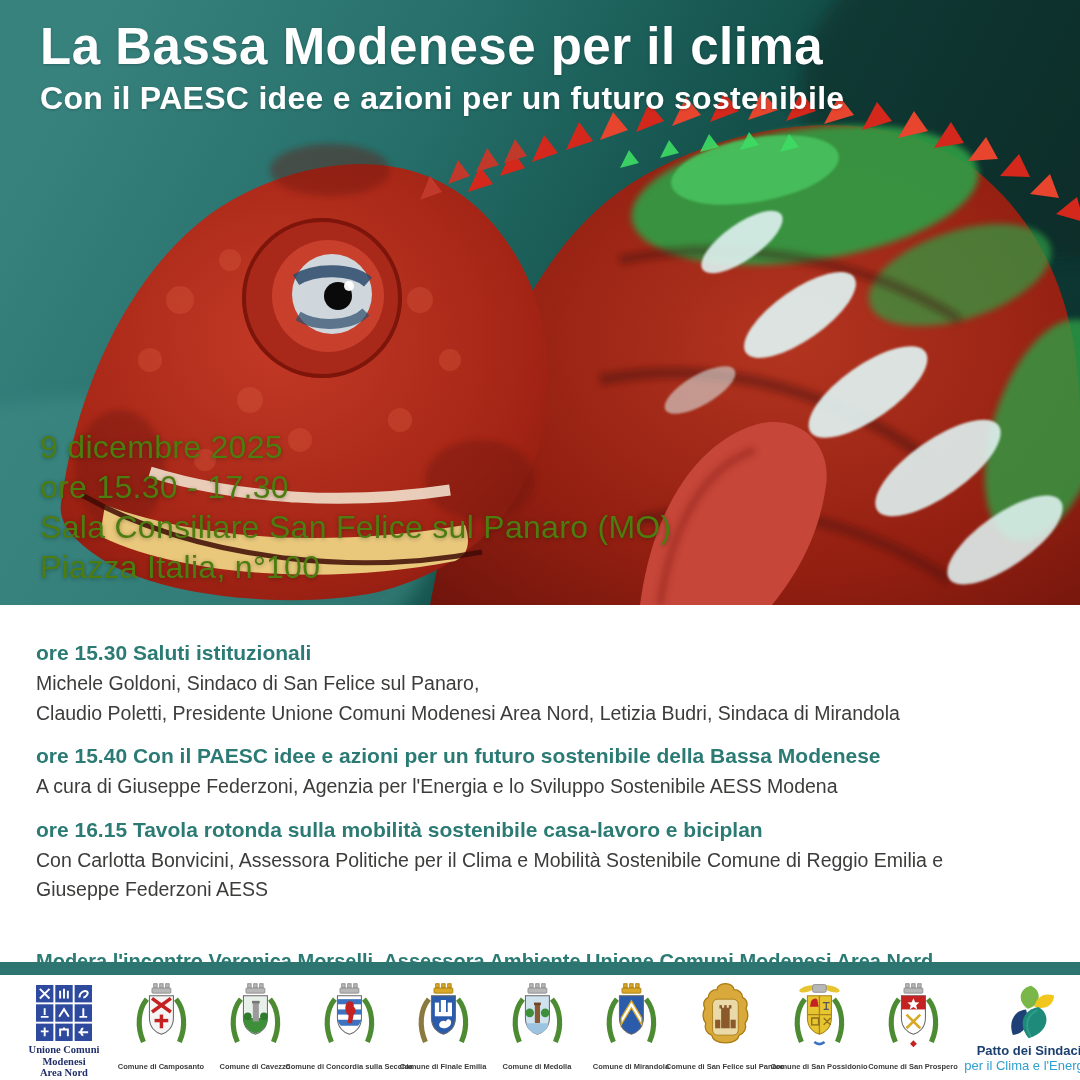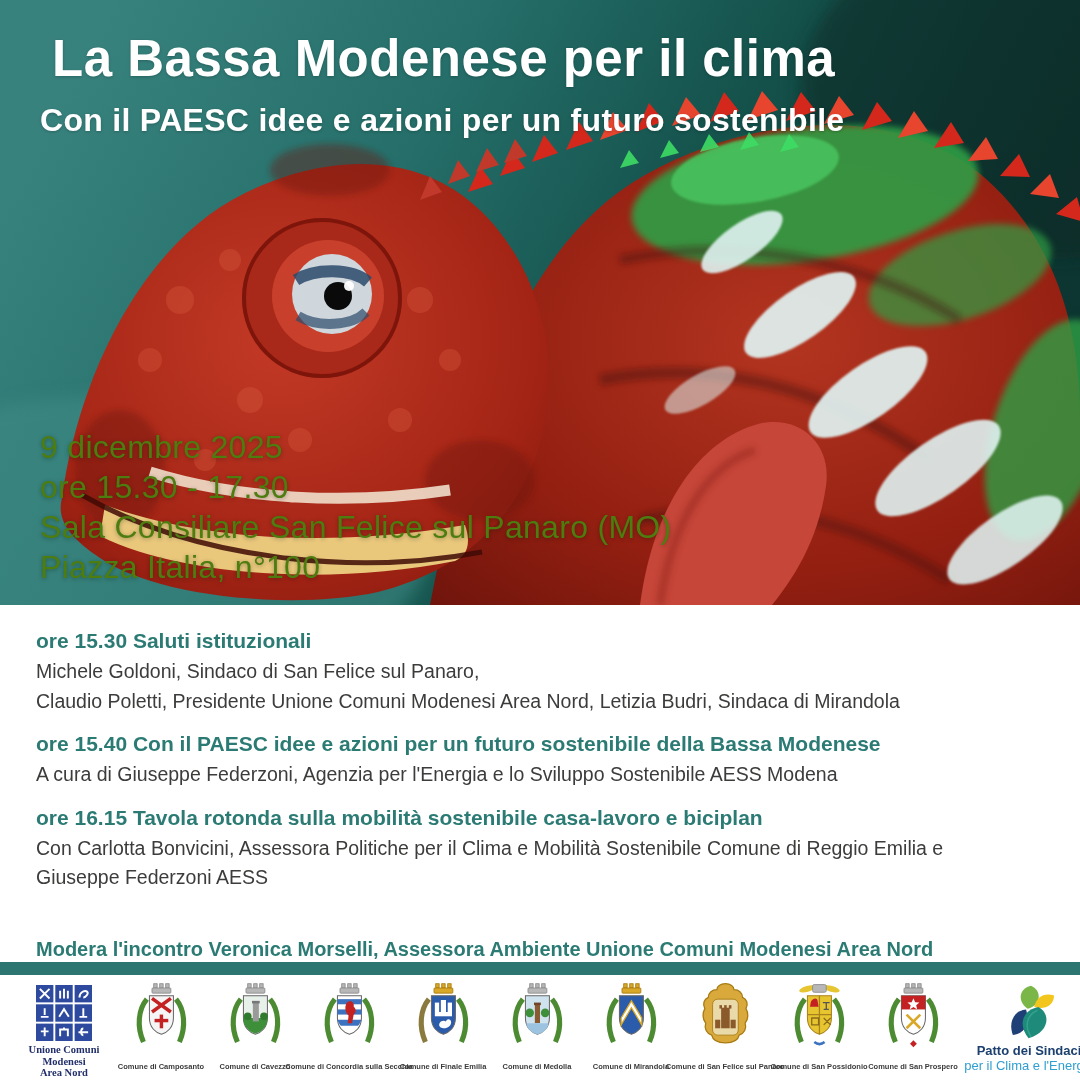--- a/index.html
+++ b/index.html
@@ -7,40 +7,40 @@
     position:relative; width:1080px; height:1080px; margin:0 auto;
     background:#ffffff; overflow:hidden;
     font-family:"Liberation Sans", sans-serif;
   }
 
   
   .hero { position:absolute; top:0; left:0; width:1080px; height:605px; }
   .hero > svg { position:absolute; top:0; left:0; width:100%; height:100%; display:block; }
   .hero-text { position:absolute; left:40px; top:16px; color:#ffffff; }
   .hero-title {
-    margin:12px; font-size:51px; font-weight:bold; letter-spacing:.5px; line-height:1.22;
+    margin:0; font-size:51px; font-weight:bold; letter-spacing:.5px; line-height:1.22;
     text-shadow:0 1px 3px rgba(0,20,18,.25);
   }
   .hero-subtitle {
     margin:2px 0 11px; font-size:32px; font-weight:bold; letter-spacing:.3px;
     text-shadow:0 1px 3px rgba(0,20,18,.25);
   }
   .event-info {
     position:absolute; left:40px; top:427px; color:#4d7c0f; font-weight:normal;
     font-size:32px; line-height:40px; letter-spacing:.3px;
     text-shadow:0 1px 4px rgba(0,20,18,.35);
   }
 
   
   .program { position:absolute; top:604px; left:36px; width:1020px; color:#3c3c3b; }
   .session-heading {
     color:#2b7b74; font-weight:bold; font-size:21px; line-height:26px; white-space:nowrap;
   }
   .session-line { font-size:19.5px; line-height:29.5px; white-space:nowrap; }
-  .s1 { margin-top:24px; }
+  .s1 { margin-top:36px; }
   .s2 { margin-top:15px; }
   .s3 { margin-top:15px; }
   .session-heading + .session-line { margin-top:3px; }
   .moderator {
     margin-top:43px; color:#2b7b74; font-weight:bold; font-size:20px; line-height:26px; white-space:nowrap;
   }
   .notes { margin-top:19px; font-size:19.5px; line-height:29px; }
 
   
   .divider { position:absolute; top:962px; left:0; width:1080px; height:13px; background:#2d7570; }

